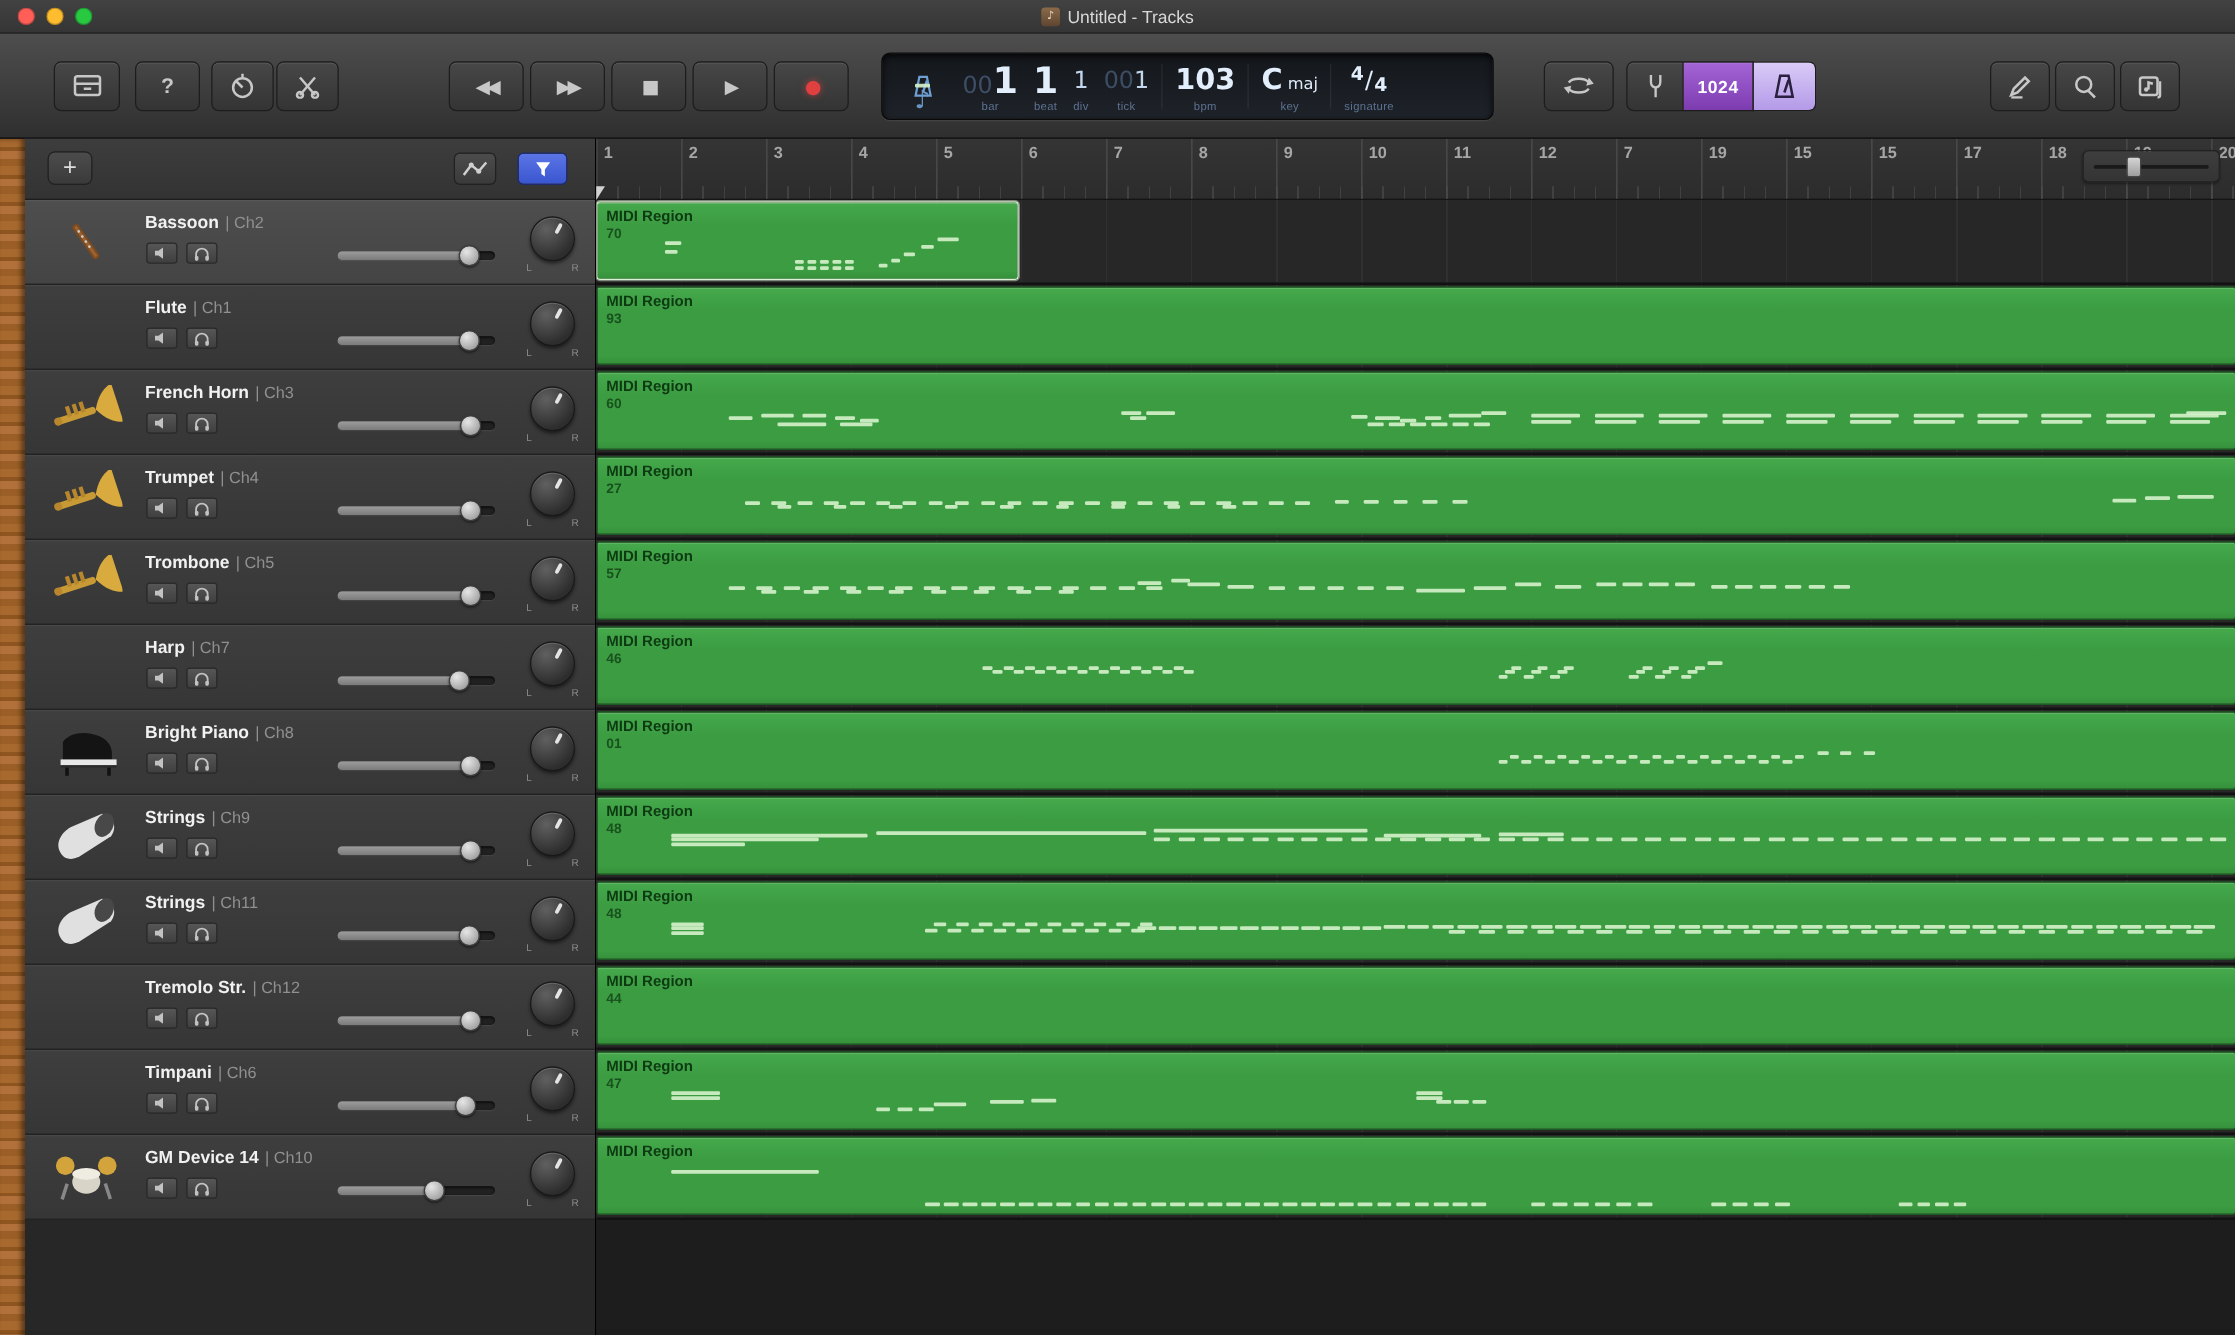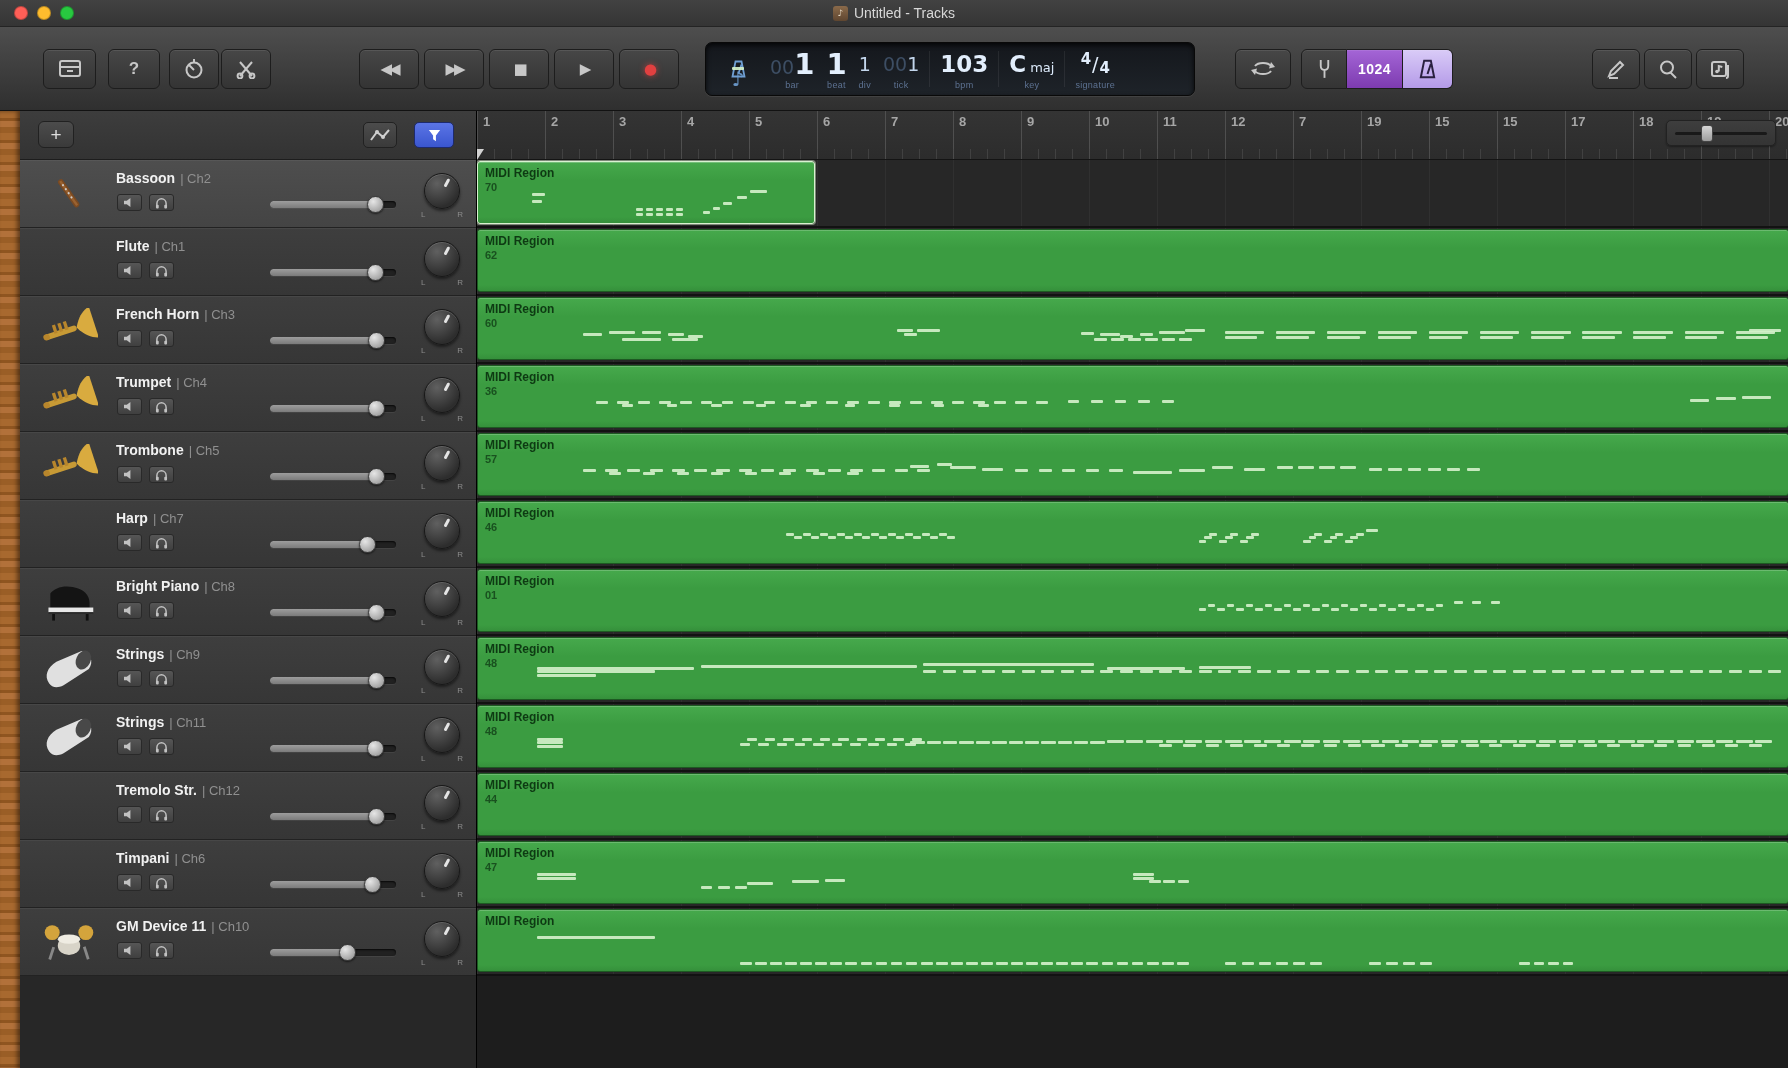--- a/index.html
+++ b/index.html
@@ -757,21 +757,21 @@
             <svg width="56" height="44" viewBox="0 0 60 44">
               <circle cx="12" cy="13" r="8" fill="#d4a43c"></circle>
               <circle cx="48" cy="13" r="8" fill="#d4a43c"></circle>
               <ellipse cx="30" cy="27" rx="12" ry="10" fill="#d8d4c8"></ellipse>
               <ellipse cx="30" cy="20" rx="12" ry="5" fill="#efece2"></ellipse>
               <rect x="10" y="28" width="3" height="14" fill="#888888" transform="rotate(18 11 35)"></rect>
               <rect x="47" y="28" width="3" height="14" fill="#888888" transform="rotate(-18 48 35)"></rect>
             </svg>
           </div>
     <div class="track-text">
-      <span class="tname">GM Device 11</span><span class="tch">| Ch10</span>
+      <span class="tname">GM Device 14</span><span class="tch">| Ch10</span>
     </div>
     <div class="small-btns">
       <div class="sbtn">
         <svg width="13" height="11" viewBox="0 0 14 12">
                 <path d="M1 4 h3 l4 -3 v10 l-4 -3 h-3 z" fill="#c2c2c2"></path>
               </svg>
       </div>
       <div class="sbtn">
         <svg width="13" height="12" viewBox="0 0 14 13" fill="none" stroke="#c2c2c2" stroke-width="1.6">
                 <path d="M2 11 V7 a5 5 0 0 1 10 0 v4"></path>
@@ -890,21 +890,21 @@
               <div class="note" style="left: 70%; top: 74%; width: 2%;"></div>
               <div class="note" style="left: 73%; top: 66%; width: 2.5%;"></div>
               <div class="note" style="left: 77%; top: 56%; width: 3%;"></div>
               <div class="note" style="left: 81%; top: 46%; width: 5%;"></div>
             </div>
     </div>
   </div>
         <div class="lane">
     <div class="region" style="width: 1312px;">
       <div class="region-label">MIDI Region</div>
-      <div class="region-number">62</div>
+      <div class="region-number">93</div>
       <div class="notes"></div>
     </div>
   </div>
         <div class="lane">
     <div class="region" style="width: 1312px;">
       <div class="region-label">MIDI Region</div>
       <div class="region-number">60</div>
       <div class="notes">
               <div class="note" style="left: 8%; top: 58%; width: 1.5%;"></div>
               <div class="note" style="left: 10%; top: 54%; width: 2%;"></div>
@@ -950,21 +950,21 @@
               <div class="note" style="left: 88.2%; top: 63%; width: 2.5%;"></div>
               <div class="note" style="left: 92.1%; top: 63%; width: 2.5%;"></div>
               <div class="note" style="left: 96%; top: 63%; width: 2.5%;"></div>
               <div class="note" style="left: 97%; top: 50%; width: 2.5%;"></div>
             </div>
     </div>
   </div>
         <div class="lane">
     <div class="region" style="width: 1312px;">
       <div class="region-label">MIDI Region</div>
-      <div class="region-number">36</div>
+      <div class="region-number">27</div>
       <div class="notes">
               <div class="note" style="left: 9%; top: 57%; width: 0.9%;"></div>
               <div class="note" style="left: 10.6%; top: 57%; width: 0.9%;"></div>
               <div class="note" style="left: 12.2%; top: 57%; width: 0.9%;"></div>
               <div class="note" style="left: 13.8%; top: 57%; width: 0.9%;"></div>
               <div class="note" style="left: 15.4%; top: 57%; width: 0.9%;"></div>
               <div class="note" style="left: 17%; top: 57%; width: 0.9%;"></div>
               <div class="note" style="left: 18.6%; top: 57%; width: 0.9%;"></div>
               <div class="note" style="left: 20.2%; top: 57%; width: 0.9%;"></div>
               <div class="note" style="left: 21.8%; top: 57%; width: 0.9%;"></div>

